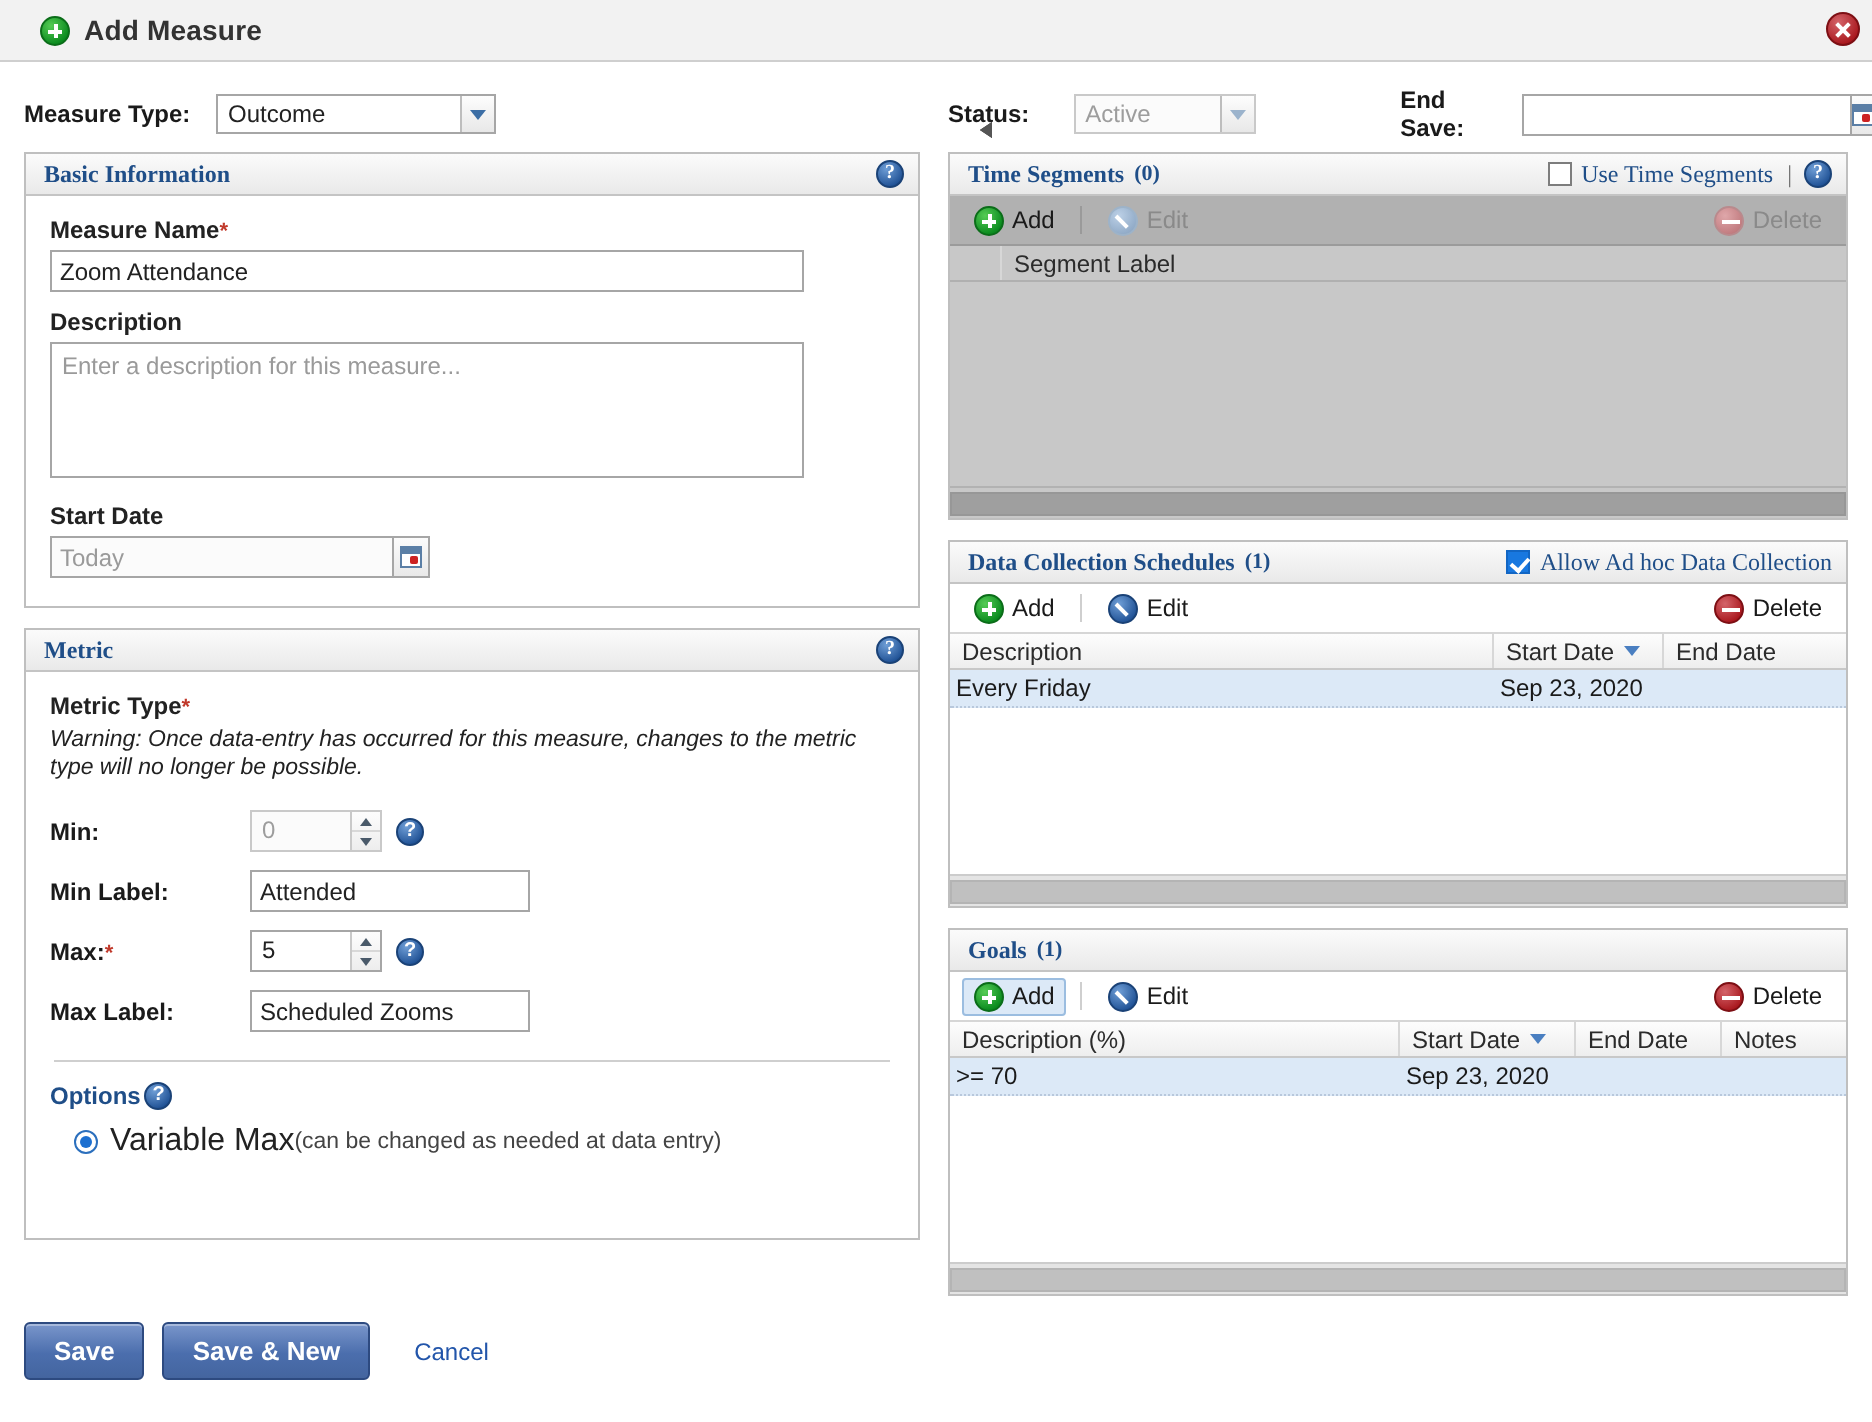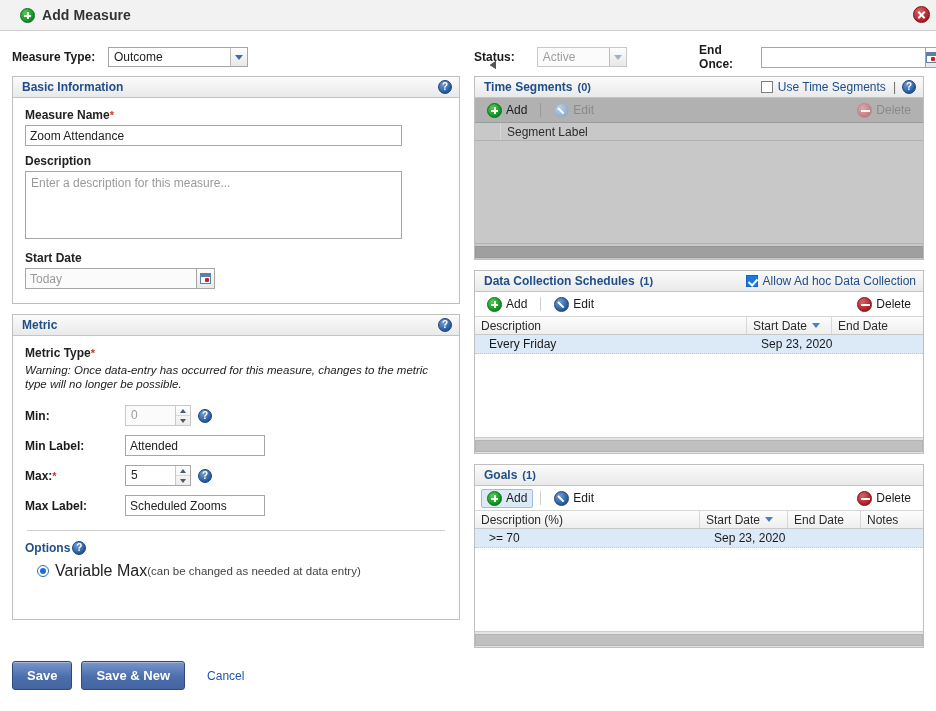--- a/index.html
+++ b/index.html
@@ -110,20 +110,21 @@
   }
 
   
   .panel { border: 1px solid #bfbfbf; background: #fff; }
   .panel-head {
     height: 21px;
     background: linear-gradient(#fbfbfb, #e9e9e9);
     border-bottom: 1px solid #c4c4c4;
     display: flex; align-items: center;
     padding: 0 7px 0 9px;
+    font-family: Liberation Serif, serif;
   }
   .panel-title {
     font-weight: bold; font-size: 12px; color: #1f4e88;
   }
   .panel-count { color: #1f4e88; font-weight: bold; font-size: 11px; margin-left: 5px; }
   .panel-head .spacer { flex: 1; }
 
   
   .left { position: absolute; left: 12px; top: 15px; width: 448px; }
   .mt-row { display: flex; align-items: center; gap: 10px; height: 22px; margin-bottom: 8px; }
@@ -274,21 +275,21 @@
   .th { padding-left: 6px; overflow: hidden; white-space: nowrap; border-right: 1px solid #d7d7d7; height: 100%; display:flex; align-items:center; }
   .th:last-child { border-right: none; }
   .sort-caret { display:inline-block; width:0;height:0; margin-left:5px;
     border-left:4px solid transparent; border-right:4px solid transparent; border-top:5px solid #4a7fc1; }
   .tbl-body { background: #fff; position: relative; }
   .tbl-body.gray { background: #c8c8c8; }
   .tr {
     display: flex; height: 19px; align-items: center; font-size: 12px;
     background: #dce9f7; border-bottom: 1px dotted #b8c8dc; color: #1a1a1a;
   }
-  .td { padding-left: 14px; overflow: hidden; white-space: nowrap; }
+  .td { padding-left: 3px; overflow: hidden; white-space: nowrap; }
 
   .hscroll {
     height: 16px; background: #e4e4e4; display: flex; align-items: center;
     border-top: 1px solid #cccccc;
   }
   .hscroll.gray { background: #c8c8c8; border-top: 1px solid #b2b2b2; }
   .sb-arrow { width: 14px; display:flex; align-items:center; justify-content:center; cursor:pointer; flex:none; }
   .sb-arrow i { display:block; width:0;height:0; border-top:4px solid transparent; border-bottom:4px solid transparent; }
   .sb-arrow.left i { border-right: 6px solid #555; }
   .sb-thumb { flex: 1; height: 12px; background: #c0c0c0; border: 1px solid #b4b4b4; }
@@ -437,21 +438,21 @@
     <div class="right">
 
       <div class="top-row">
         <span class="row-label">Status:</span>
         <div class="sel disabled" id="status-sel">
           <span class="val">Active</span>
           <span class="arrow">
               <i></i>
             </span>
         </div>
-        <span class="row-label enddate-lbl">End Once:</span>
+        <span class="row-label enddate-lbl">End Save:</span>
         <div class="datewrap" id="end-date-wrap">
           <input class="txt" type="text" style="">
           <span class="cal-btn">
               <span class="cal-glyph"></span>
             </span>
         </div>
       </div>
 
       <div class="panel grid-panel">
         <div class="panel-head">

